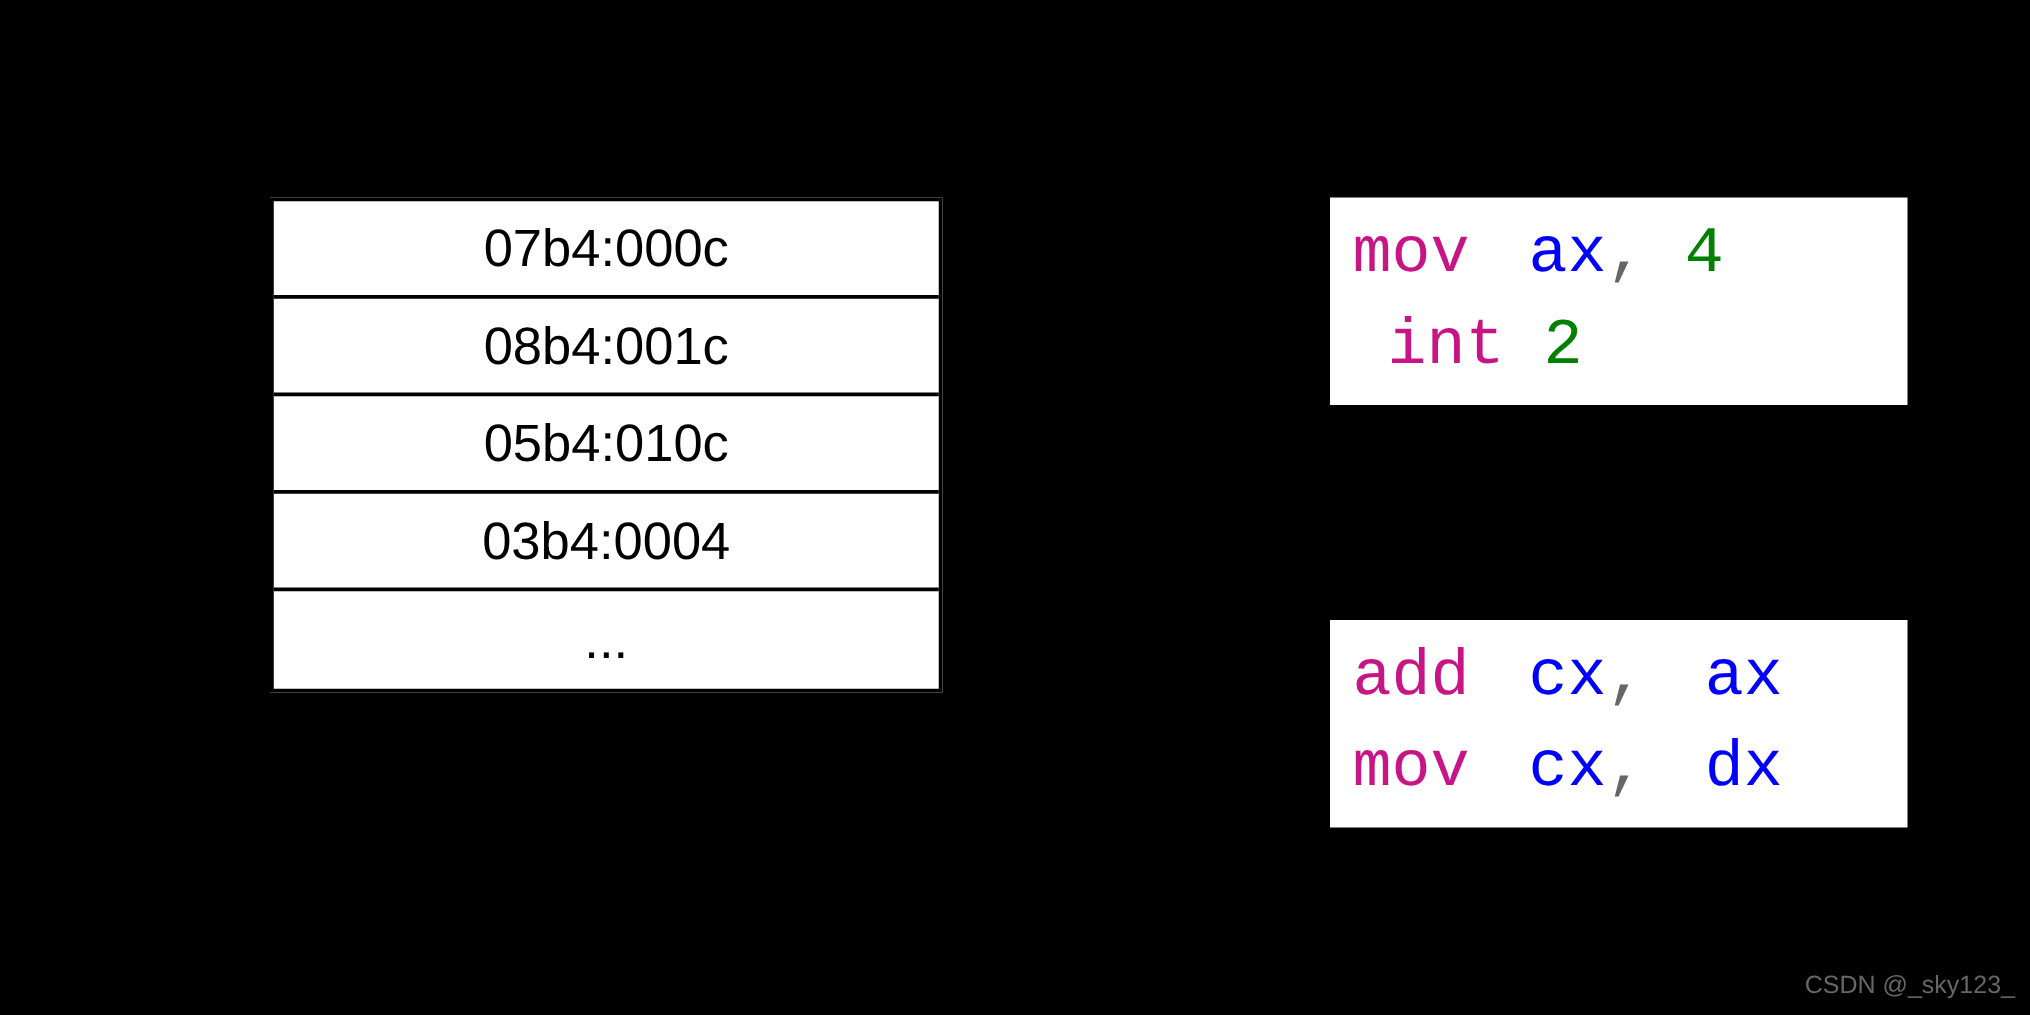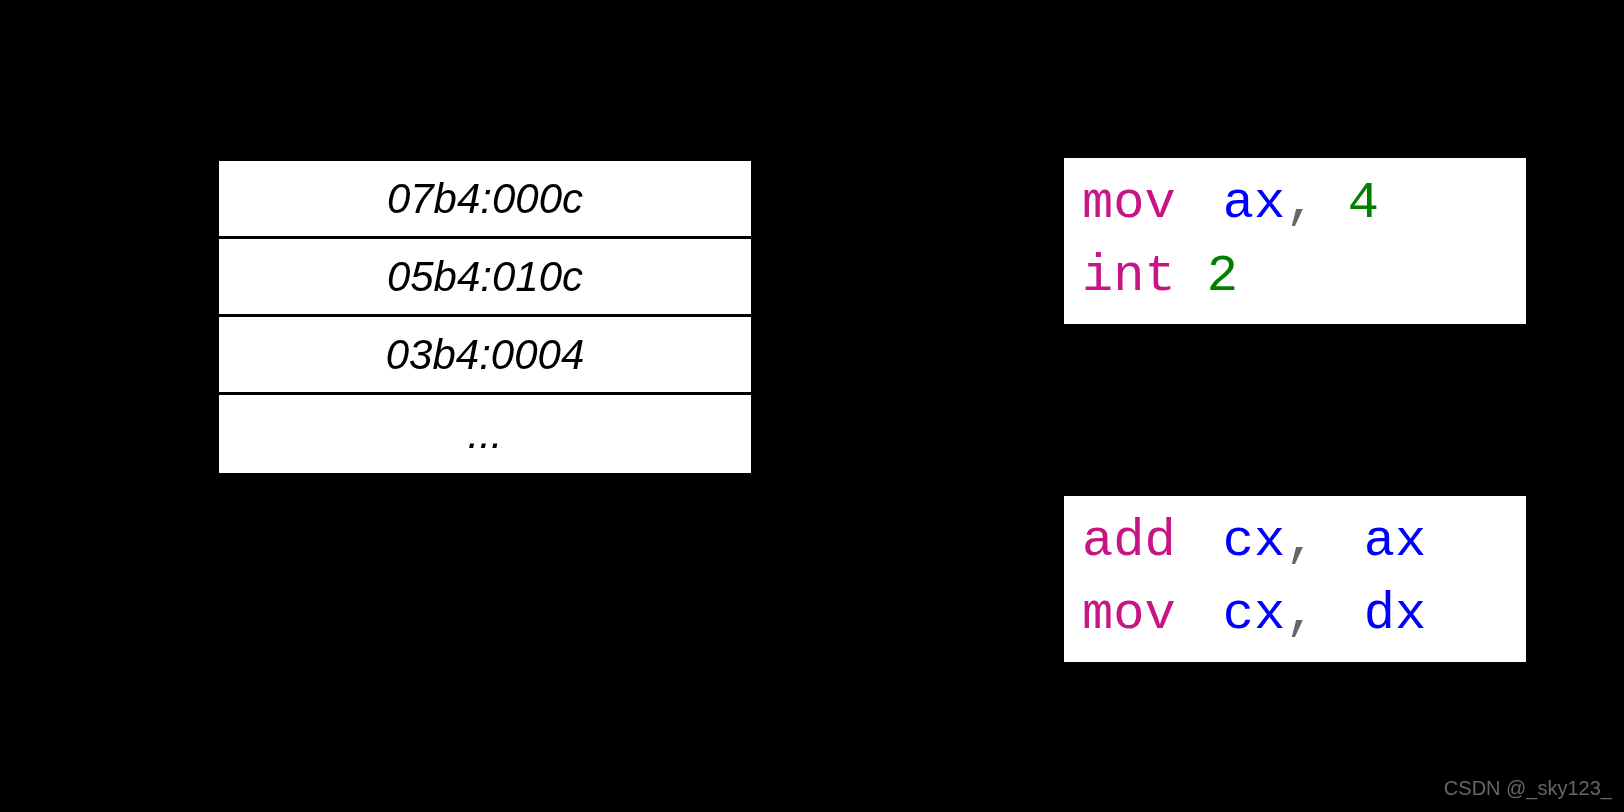--- a/index.html
+++ b/index.html
@@ -27,21 +27,20 @@
     
     .table-row {
       height: 78px;
       border-bottom: 3px solid #000;
       display: flex;
       align-items: center;
       justify-content: center;
       font-size: 42px;
       color: #000;
       font-family: -apple-system, "Segoe UI", "Helvetica Neue", Arial, sans-serif;
-      font-style: italic;
     }
     
     .table-row:last-child {
       border-bottom: none;
     }
     
     .code-block {
       position: absolute;
       background-color: #fff;
       padding: 10px 18px;
@@ -60,40 +59,41 @@
       left: 1064px;
       top: 496px;
       width: 462px;
     }
     
     .code-line {
       white-space: pre;
     }
     
     .kw-mov { color: #c71585; }
-    .kw-int { color: #c71585; }
+    .kw-int { color: #c71585; margin-left: 28px; }
     .kw-add { color: #c71585; }
     .reg { color: #0000ff; margin-left: 16px; }
     .num { color: #008000; }
     .punct { color: #666; }
     
     .watermark {
       position: absolute;
       right: 12px;
       bottom: 12px;
       color: #666;
       font-size: 20px;
       font-family: Liberation Sans, sans-serif;
     }
   </style>
 </head>
 <body>
 
 <div class="table-container">
   <div class="table-row">07b4:000c</div>
+  <div class="table-row">08b4:001c</div>
   <div class="table-row">05b4:010c</div>
   <div class="table-row">03b4:0004</div>
   <div class="table-row">...</div>
 </div>
 
 <div class="code-block code-block-1">
   <div class="code-line"><span class="kw-mov">mov</span> <span class="reg">ax</span><span class="punct">,</span> <span class="num">4</span></div>
   <div class="code-line"><span class="kw-int">int</span> <span class="num">2</span></div>
 </div>
 

